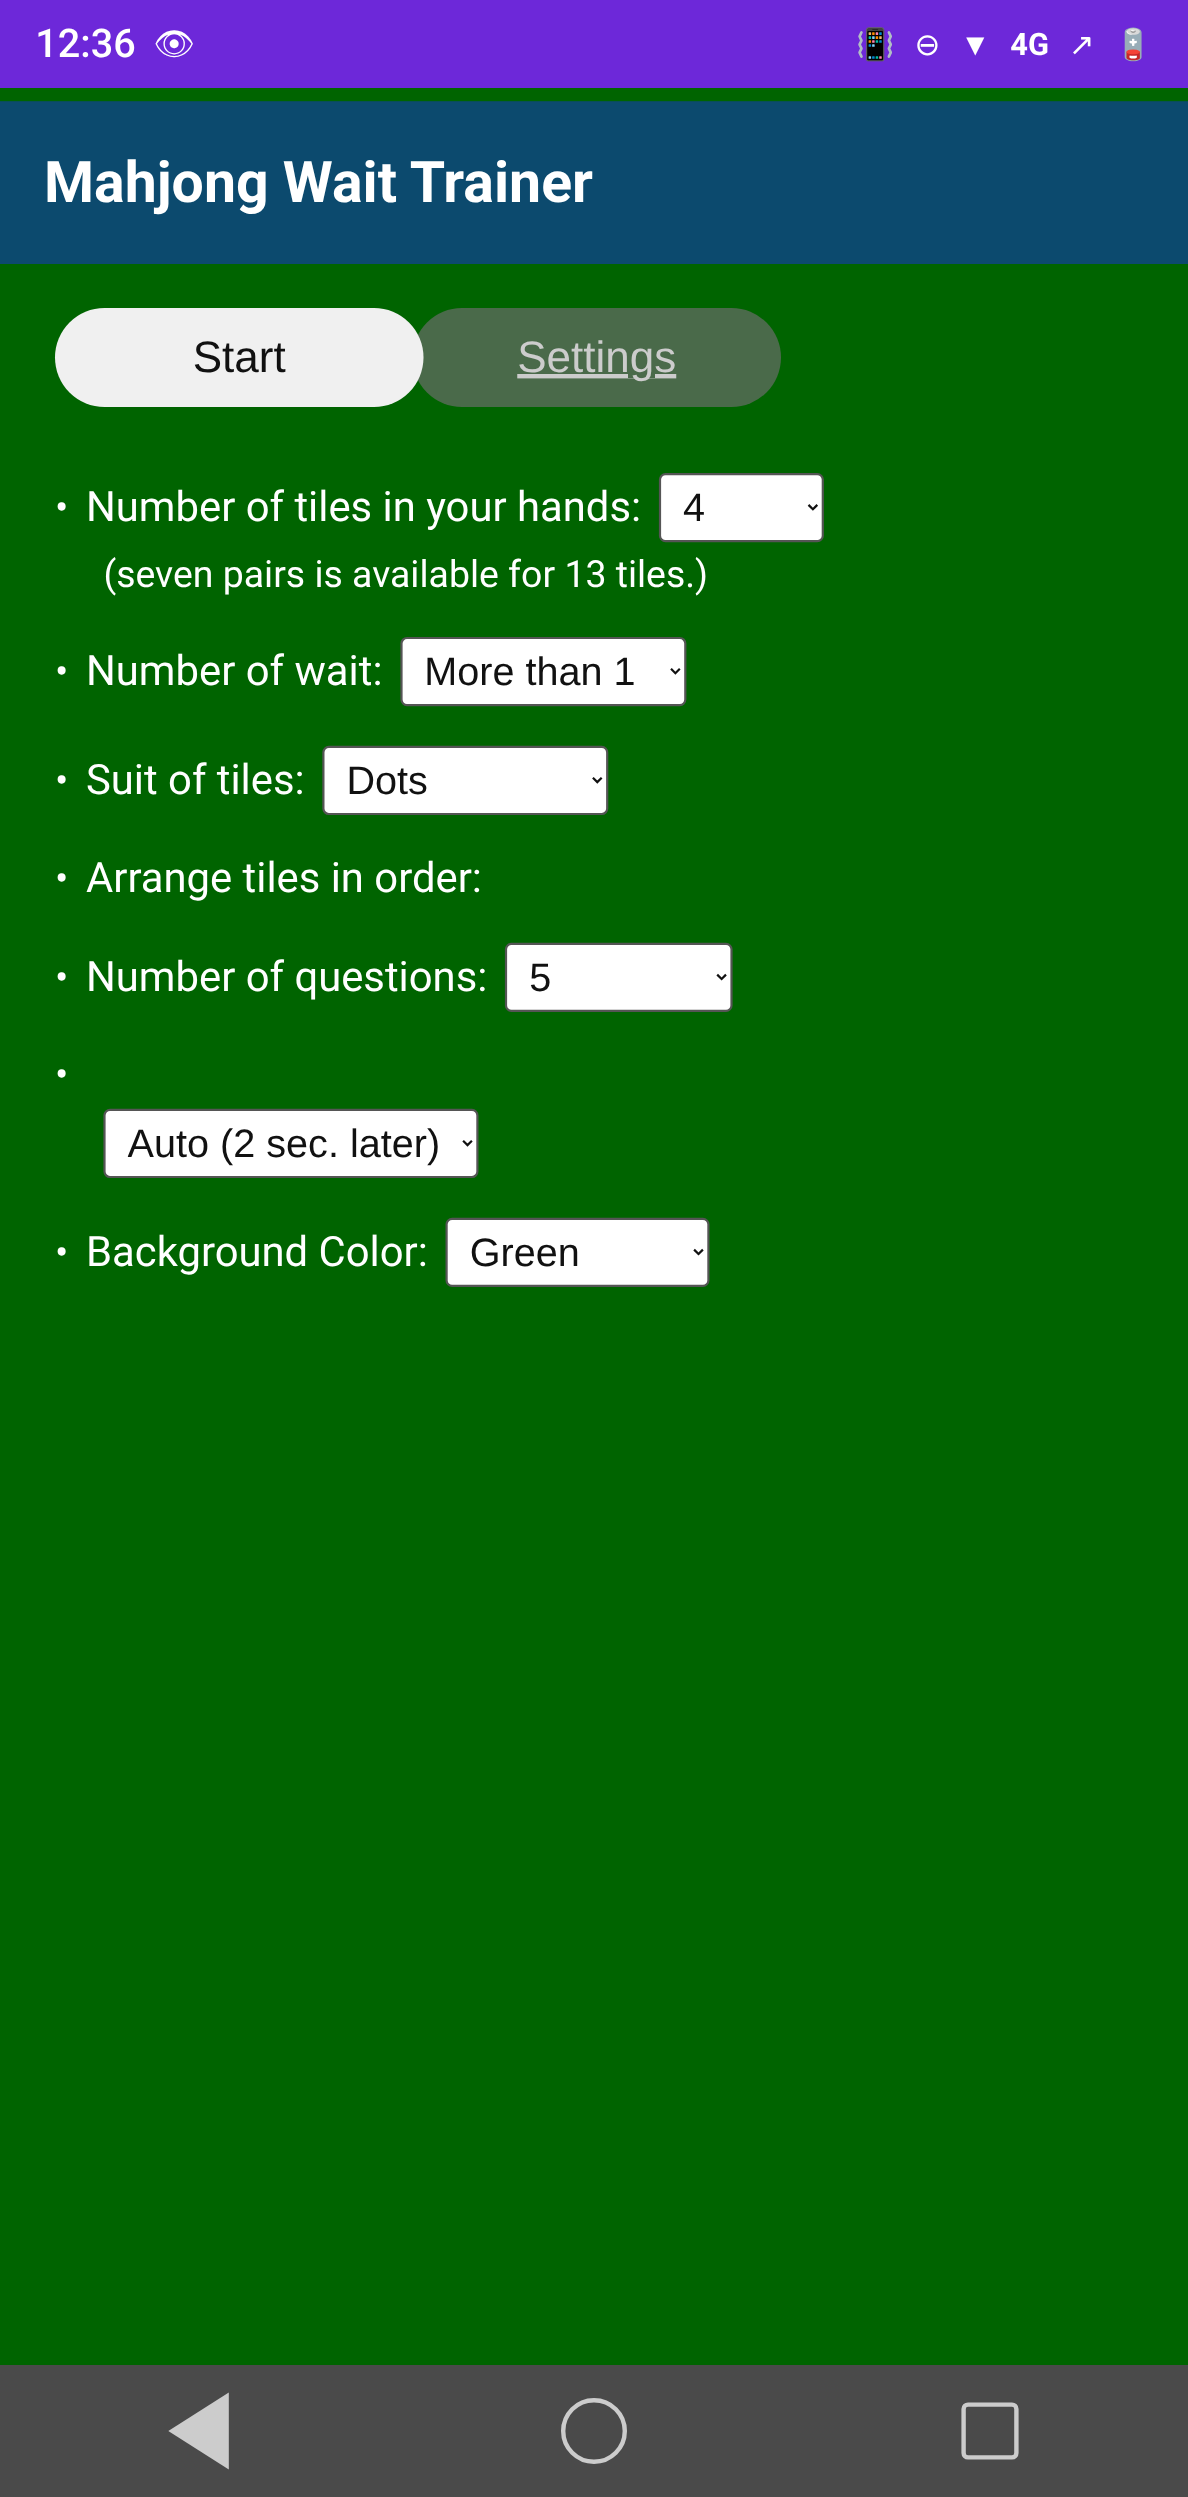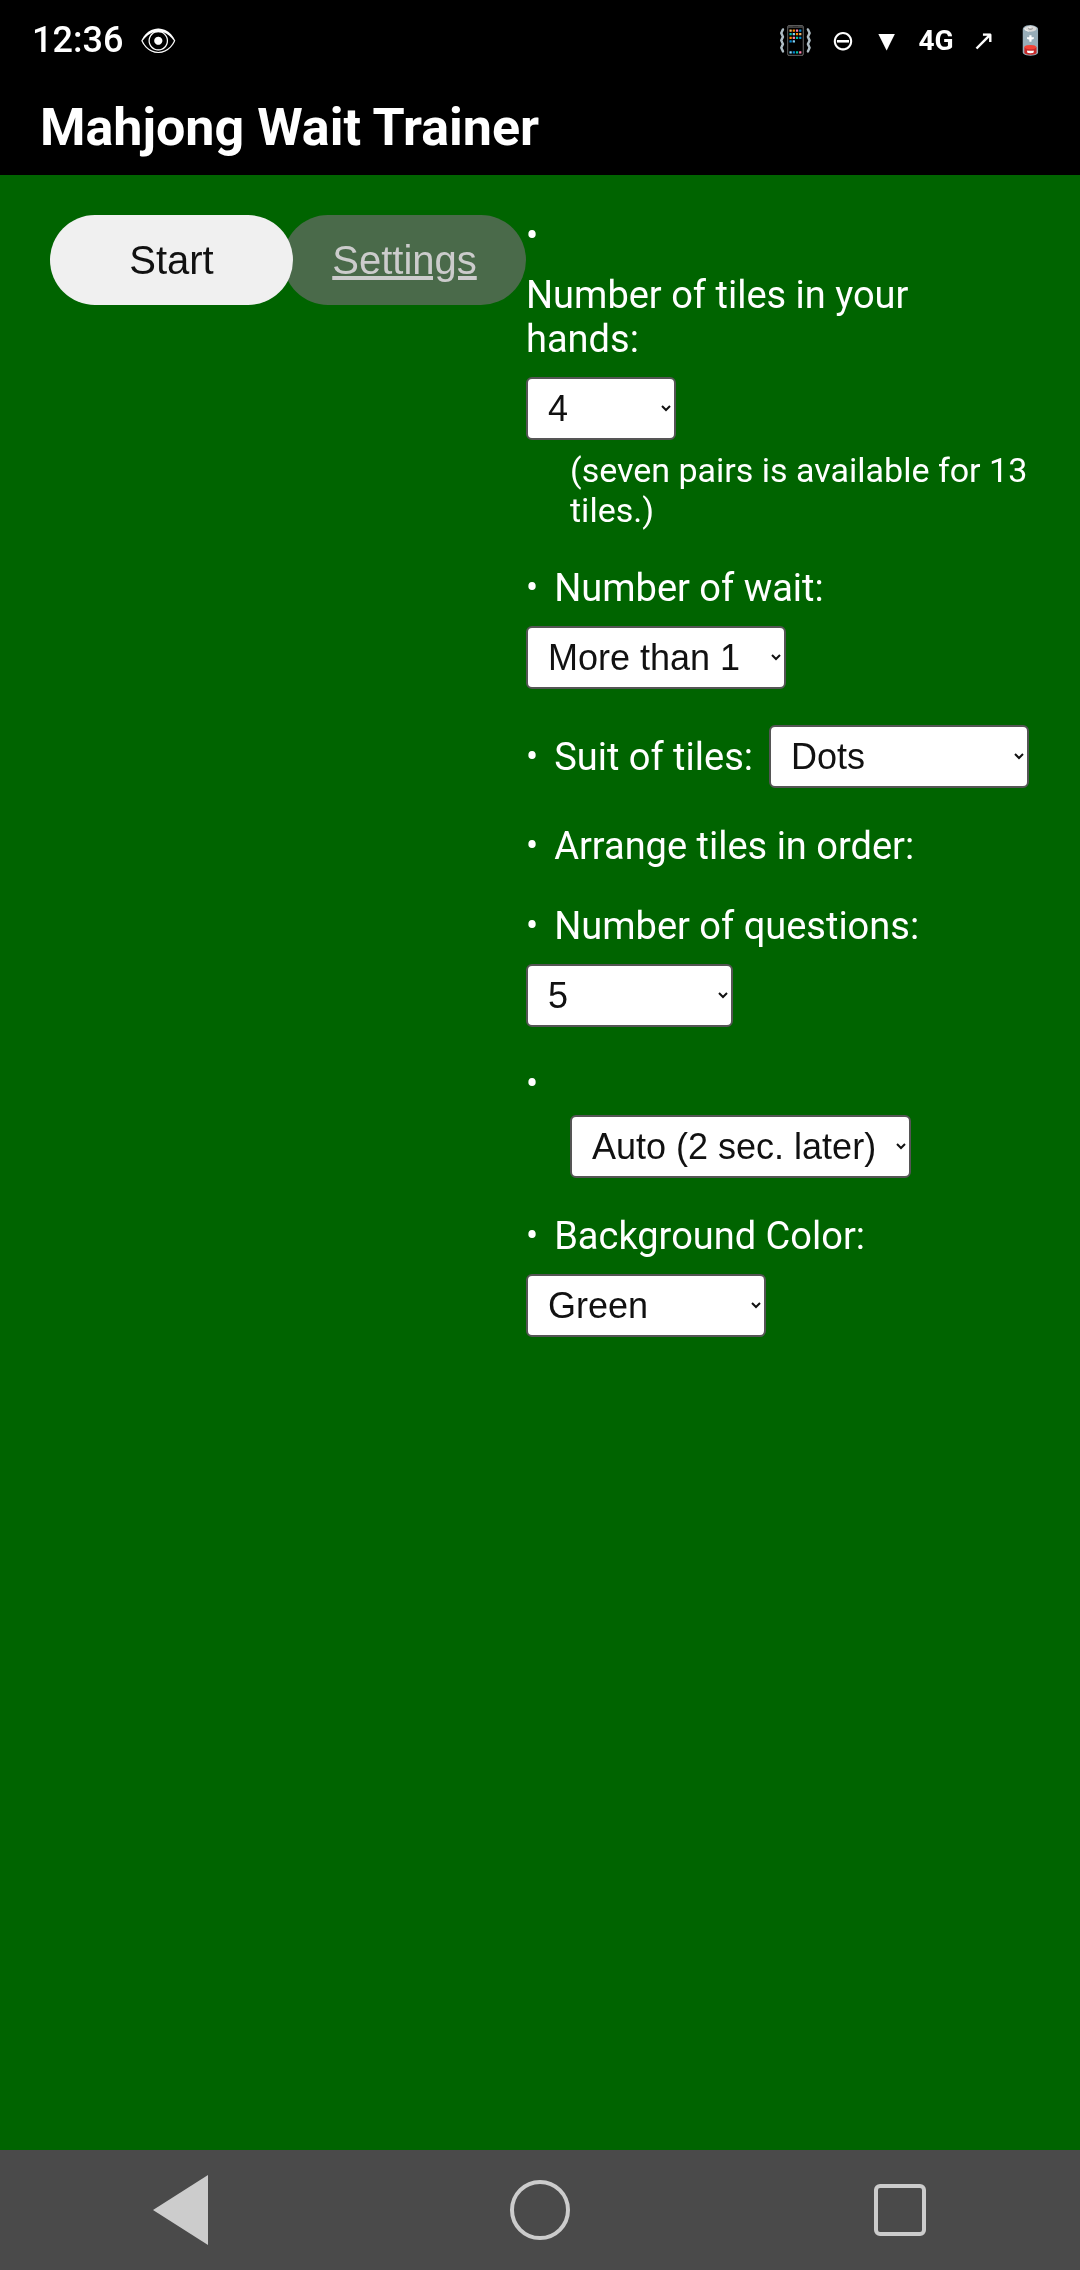--- a/index.html
+++ b/index.html
@@ -16,21 +16,21 @@
       background: #006400;
       display: flex;
       flex-direction: column;
       overflow: hidden;
     }
 
     
     .status-bar {
       width: 100%;
       height: 80px;
-      background: #000000;
+      background: #6d28d9;
       display: flex;
       align-items: center;
       justify-content: space-between;
       padding: 3px 32px;
       flex-shrink: 0;
     }
 
     .status-left {
       display: flex;
       align-items: center;
@@ -55,40 +55,41 @@
     }
 
     .status-right span {
       color: white;
       font-size: 28px;
     }
 
     
     .app-header {
       width: 100%;
-      height: 95px;
-      background: #000000;
+      height: 148px;
+      background: #0c4a6e;
       display: flex;
       align-items: center;
       padding: 0 40px;
       flex-shrink: 0;
+      margin-top: 12px;
     }
 
     .app-title {
       color: white;
       font-size: 52px;
       font-weight: bold;
     }
 
     
     .main-content {
       flex: 1;
       background: #006400;
       display: flex;
-      flex-direction: row;
+      flex-direction: column;
       padding: 40px 50px;
     }
 
     
     .tab-row {
       display: flex;
       gap: 0;
       margin-bottom: 60px;
       width: 660px;
     }

